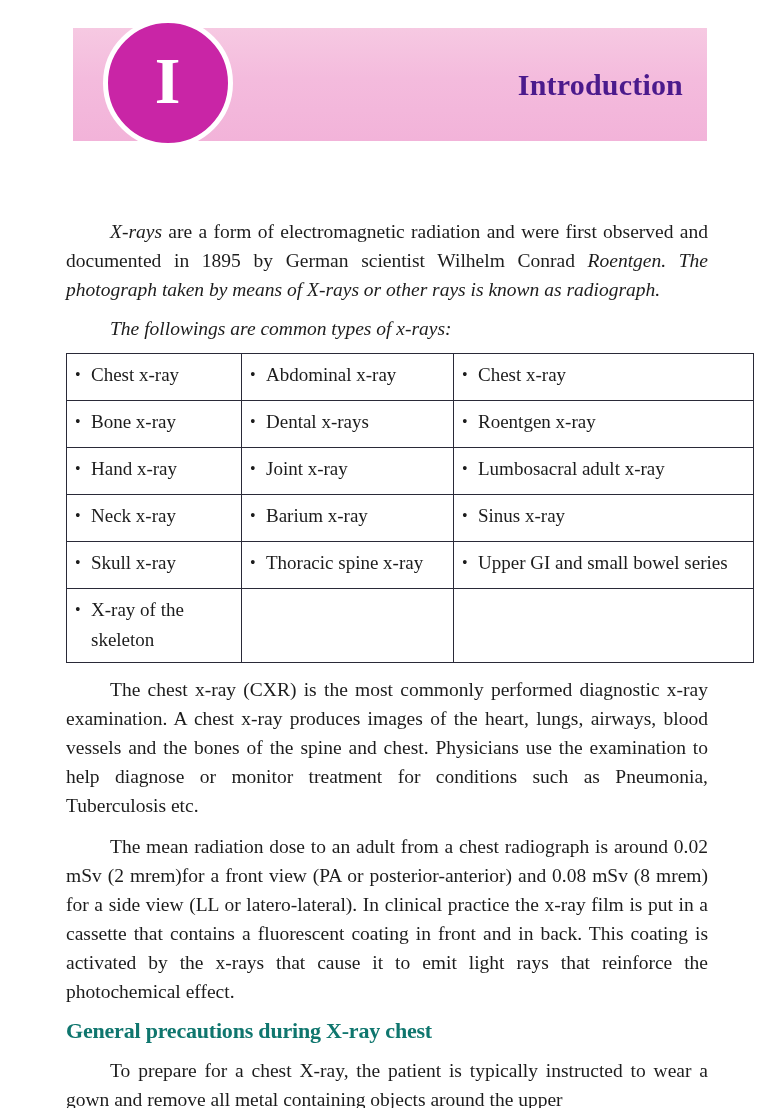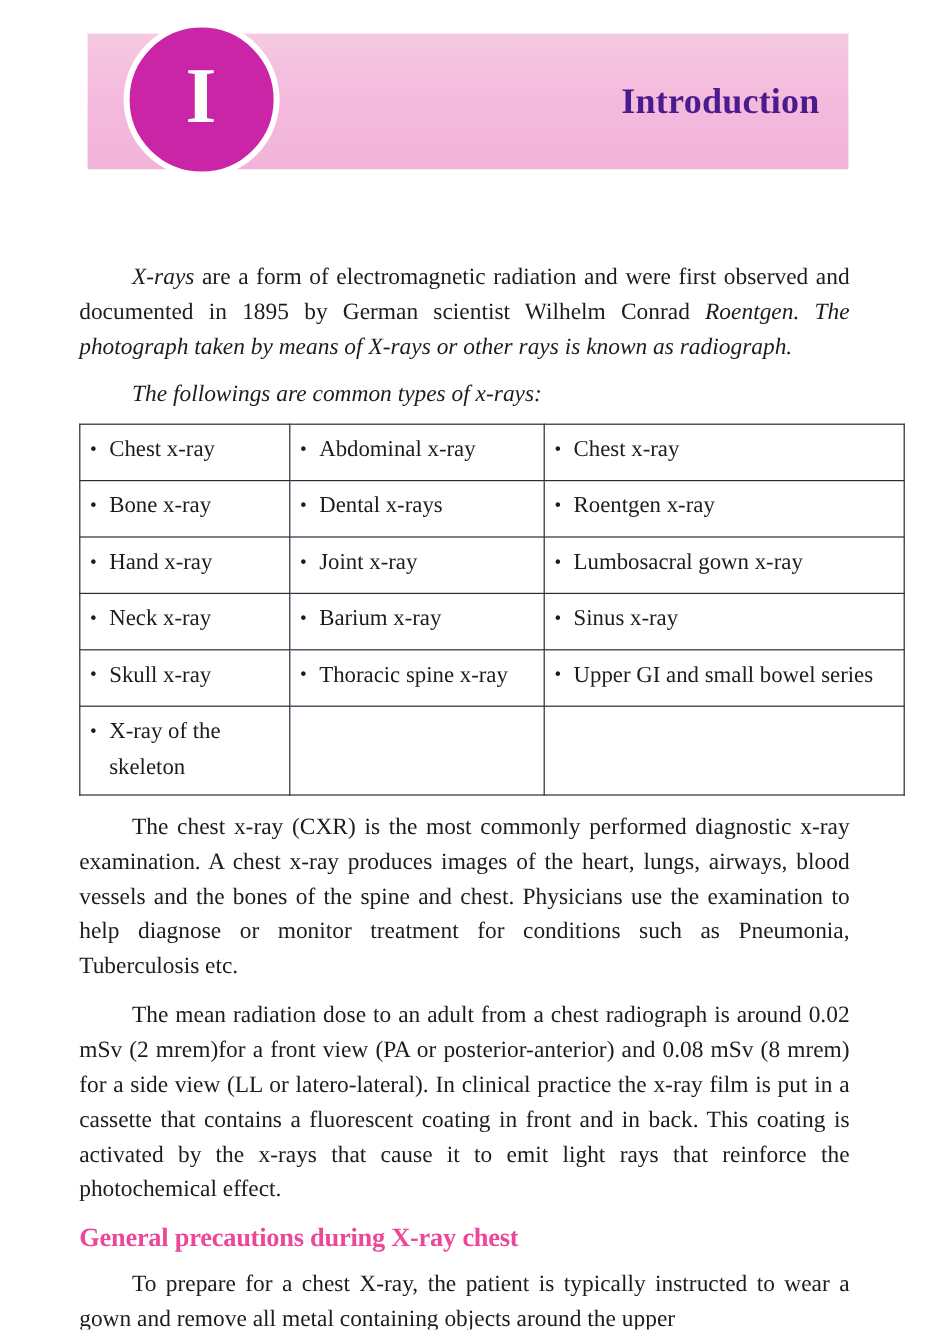--- a/index.html
+++ b/index.html
@@ -127,21 +127,21 @@
   .cell-text {
     flex: 1 1 auto;
   }
   td.empty .cell-inner { min-height: 30px; }
 
   
   h2.section-heading {
     margin: 12px 0 4px 0;
     font-size: 22px;
     font-weight: bold;
-    color: #ec4899;
+    color: #0f766e;
     font-family: "Liberation Serif", "DejaVu Serif", serif;
     letter-spacing: -0.2px;
   }
 </style>
 </head>
 <body>
 
 <div class="header">
   <div class="banner"></div>
   <div class="chapter-badge">
@@ -207,21 +207,21 @@
         </td>
         <td class="col-2">
           <div class="cell-inner">
             <span class="bullet">•</span>
             <span class="cell-text">Joint x-ray</span>
           </div>
         </td>
         <td class="col-3">
           <div class="cell-inner">
             <span class="bullet">•</span>
-            <span class="cell-text">Lumbosacral gown x-ray</span>
+            <span class="cell-text">Lumbosacral adult x-ray</span>
           </div>
         </td>
       </tr>
       <tr>
         <td class="col-1">
           <div class="cell-inner">
             <span class="bullet">•</span>
             <span class="cell-text">Neck x-ray</span>
           </div>
         </td>

